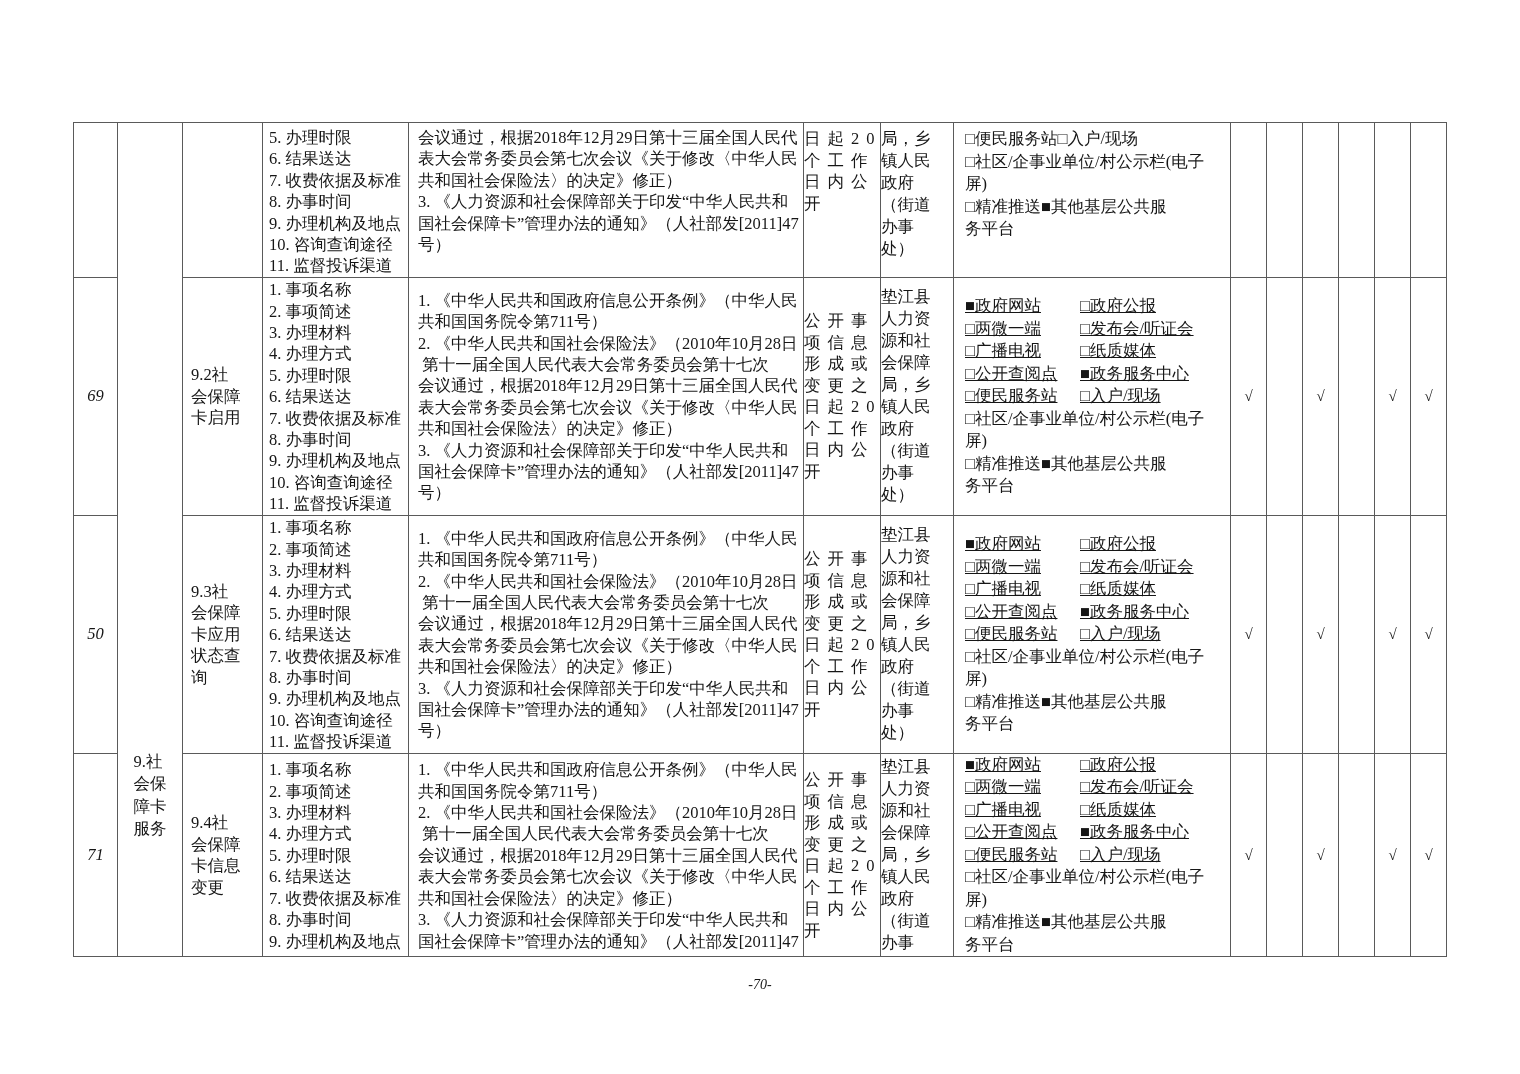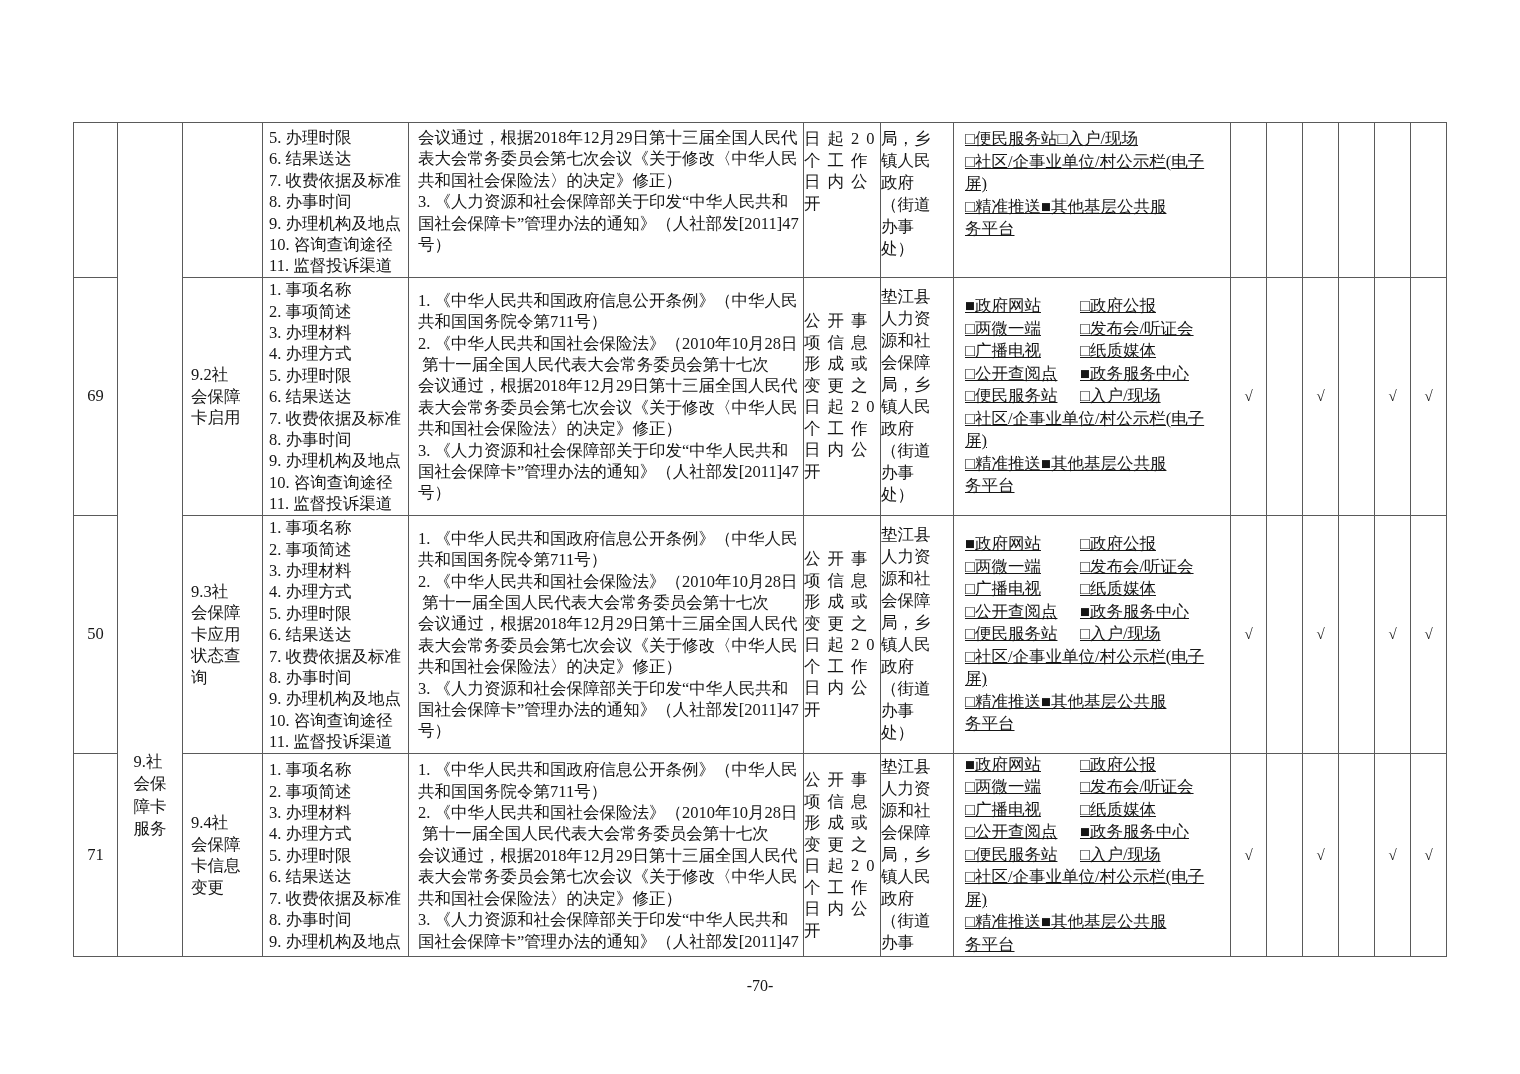--- a/index.html
+++ b/index.html
@@ -7,36 +7,36 @@
         font-family:"Liberation Serif","DejaVu Serif",serif;color:#161616;font-size:16.5px;}
   table.grid{position:absolute;left:73px;top:122px;border-collapse:collapse;table-layout:fixed;width:1374px;}
   .grid td{border:1px solid #5a5a5a;padding:0;vertical-align:middle;overflow:hidden;}
   tr.r0{height:154px}
   tr.r1{height:238px}
   tr.r2{height:238px}
   tr.r3{height:201px}
   tr.r0 > td{vertical-align:top;}
   tr.r0 td.c-content,tr.r0 td.c-legal{padding-top:4px;}
   tr.r0 td.c-timing,tr.r0 td.c-resp,tr.r0 td.c-chan{padding-top:5px;}
-  .grid .c-num{text-align:center;}
+  .grid .c-num{text-align:center;font-style:italic;}
   .grid .c-cat{vertical-align:bottom;text-align:center;padding-bottom:116px;}
   .cat-label{display:inline-block;text-align:left;white-space:pre-wrap;line-height:22.3px;}
   .grid .c-item{padding-left:8px;}
   .item-label{display:inline-block;text-align:left;white-space:pre-wrap;line-height:21.5px;}
   .grid .c-content{padding:1px 0 0 6px;line-height:21.4px;white-space:pre-wrap;margin-left:36px;}
   .grid .c-legal{padding:1px 4px 0 9px;line-height:21.4px;white-space:pre-wrap;}
   .grid .c-timing{text-align:center;}
   .timing-text{display:inline-block;text-align:left;white-space:pre;letter-spacing:7px;line-height:21.5px;}
   .grid .c-resp{line-height:22px;white-space:pre-wrap;}
   .grid .c-chan{padding-left:11px;padding-right:4px;line-height:22.5px;}
   .chan-pair{display:flex;text-decoration:underline;}
   .chan-l{width:115px;flex:0 0 115px;}
-  .chan-extra{white-space:pre-wrap;text-decoration:underline;}
+  .chan-extra{white-space:pre-wrap;}
   .grid .c-chk{text-align:center;font-size:15px;}
-  .page-number{position:absolute;top:977px;left:0;width:1520px;text-align:center;font-size:16px;}
+  .page-number{position:absolute;top:977px;left:0;width:1520px;text-align:center;font-size:14px;font-style:italic;}
 </style>
 </head>
 <body>
 
 <div class="page">
 
   <table class="grid">
     <colgroup>
       <col style="width:44px">
         <col style="width:65px">

